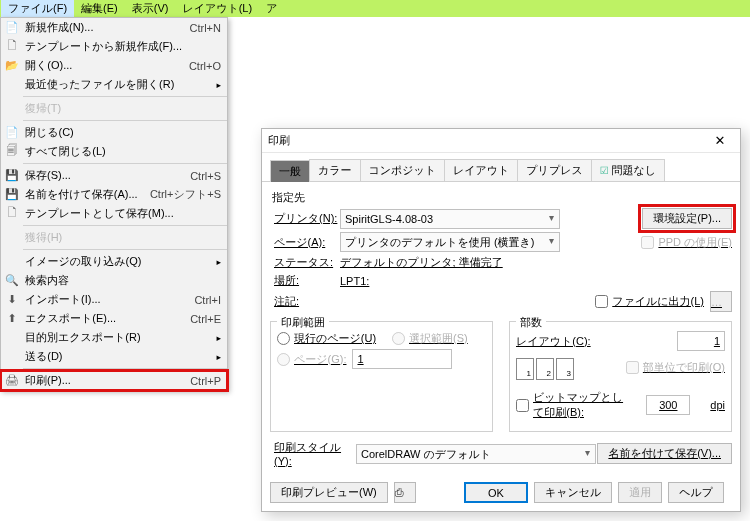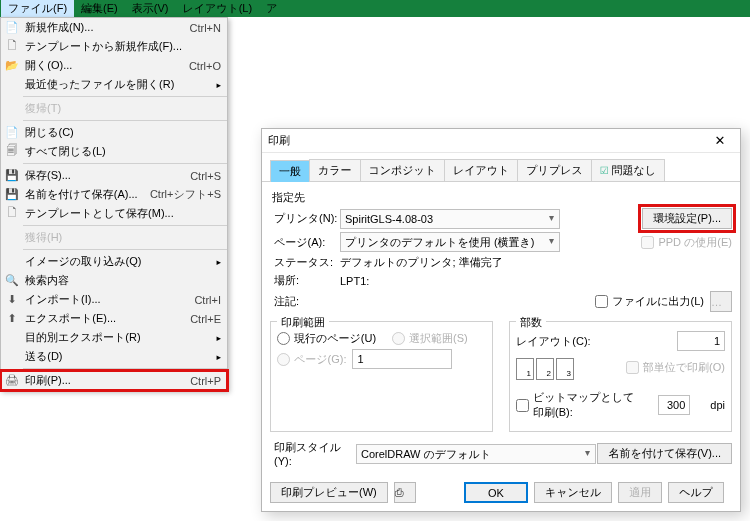--- a/index.html
+++ b/index.html
@@ -1,19 +1,19 @@
 <!DOCTYPE html>
 <html><head>
 <meta charset="utf-8">
 <style>
   * { box-sizing: border-box; margin: 0; padding: 0; font-family: "Yu Gothic UI", "Meiryo", sans-serif; }
   body { width: 750px; height: 521px; background: #fff; position: relative; font-size: 11px; color: #000; overflow: hidden; }
 
   
-  .menubar { position: absolute; top: 0; left: 0; right: 0; height: 17px; background: #15803d; display: flex; align-items: center; padding-left: 1px; }
+  .menubar { position: absolute; top: 0; left: 0; right: 0; height: 17px; background: #bef264; display: flex; align-items: center; padding-left: 1px; }
   .menubar .mi { padding: 2px 7px; font-size: 11px; cursor: default; }
   .menubar .mi.open { background: #cce8ff; }
 
   
   .dropdown { position: absolute; top: 17px; left: 0; width: 228px; background: #f2f2f2; border: 1px solid #bfbfbf; box-shadow: 2px 2px 5px rgba(0,0,0,.25); }
   .dropdown .row { display: flex; align-items: center; height: 19px; padding: 0 6px 0 0; }
   .dropdown .icon { width: 22px; height: 19px; display: flex; align-items: center; justify-content: center; font-size: 11px; color: #555; }
   .dropdown .lbl { flex: 1; padding-left: 2px; white-space: nowrap; }
   .dropdown .sc  { color: #444; padding-left: 8px; }
   .dropdown .arw { color: #000; font-size: 9px; }
@@ -22,27 +22,27 @@
   .dropdown .hl { outline: 3px solid #d11; outline-offset: -1px; }
 
   
   .dlg { position: absolute; top: 128px; left: 261px; width: 480px; height: 384px; background: #fff; border: 1px solid #b5b5b5; box-shadow: 4px 4px 14px rgba(0,0,0,.2); }
   .titlebar { height: 24px; display: flex; align-items: center; padding: 0 6px; border-bottom: 1px solid #e7e7e7; }
   .titlebar .t { flex: 1; font-size: 11px; }
   .titlebar .x { width: 28px; text-align: center; font-size: 13px; }
 
   .tabs { display: flex; padding: 6px 8px 0 8px; gap: 0; border-bottom: 1px solid #d0d0d0; }
   .tab { padding: 3px 8px; border: 1px solid #d0d0d0; border-bottom: none; background: #f4f4f4; margin-right: -1px; font-size: 11px; }
-  .tab.active { background: #7dd3fc; position: relative; top: 1px; }
+  .tab.active { background: #737373; position: relative; top: 1px; }
   .tab .chk::before { content: "☑ "; color: #4b9; font-size: 10px; }
 
   .body { padding: 6px 8px 0 8px; }
   .grp-t { font-size: 11px; margin: 2px 0 3px 2px; }
 
-  .frow { display: flex; align-items: center; margin: 3px 0; }
+  .frow { display: flex; align-items: center; margin: 3px 0; text-decoration: underline; }
   .frow .lab { width: 70px; padding-left: 4px; }
   select, input[type=text] { height: 20px; border: 1px solid #c0c0c0; background: #fff; font-size: 11px; padding: 0 4px; }
   .combo { width: 220px; appearance: none; background: #fafafa; }
   .drop { position:relative; display:inline-block; }
   .drop::after { content:"▾"; position:absolute; right:6px; top:3px; color:#666; font-size:10px; pointer-events:none; }
 
   .btn { height: 21px; padding: 0 10px; border: 1px solid #b8b8b8; background: #efefef; font-size: 11px; display:inline-flex; align-items:center; }
   .btn-def { border: 2px solid #0078d4; }
 
   .hl-red { outline: 3px solid #d11; outline-offset: 1px; }
@@ -263,21 +263,21 @@
           <label class="checkbox disabled">
               <input type="checkbox" disabled="" style="">
               <span>部単位で印刷(O)</span>
             </label>
         </div>
         <div class="frow" style="margin-top:10px">
           <label class="checkbox">
               <input type="checkbox" style="">
               <span>ビットマップとして印刷(B):</span>
             </label>
-          <input type="text" style="width: 32px; text-align: right; margin: 0px 20px;" value="300">
+          <input type="text" style="width: 44px; text-align: center; margin: 0px 20px;" value="300">
           <span>dpi</span>
         </div>
       </div>
     </div>
 
     <div class="frow" style="margin-top:8px">
       <span class="lab" style="width:86px">印刷スタイル(Y):</span>
       <span class="drop"><select class="combo" style="width:240px"><option>CorelDRAW のデフォルト</option></select></span>
       <span style="flex:1"></span>
       <button class="btn">名前を付けて保存(V)...</button>

